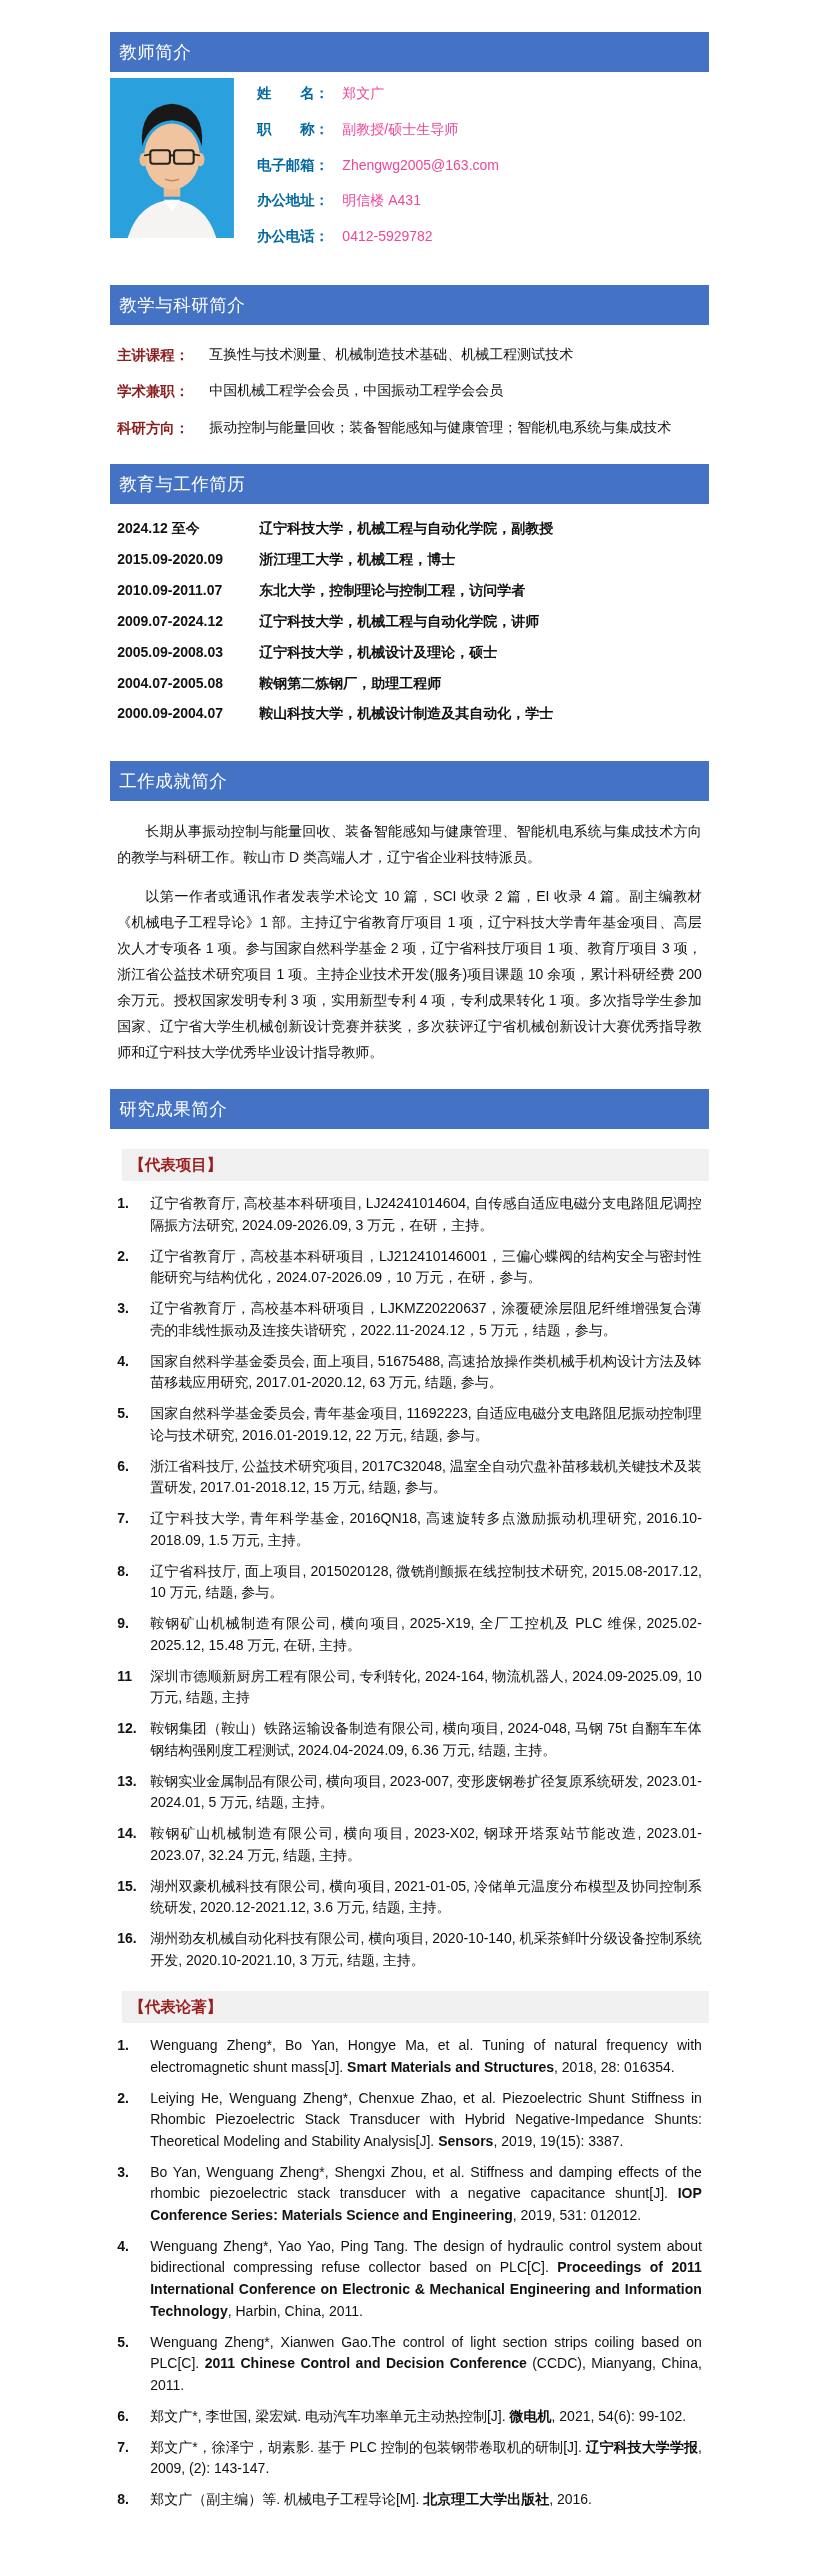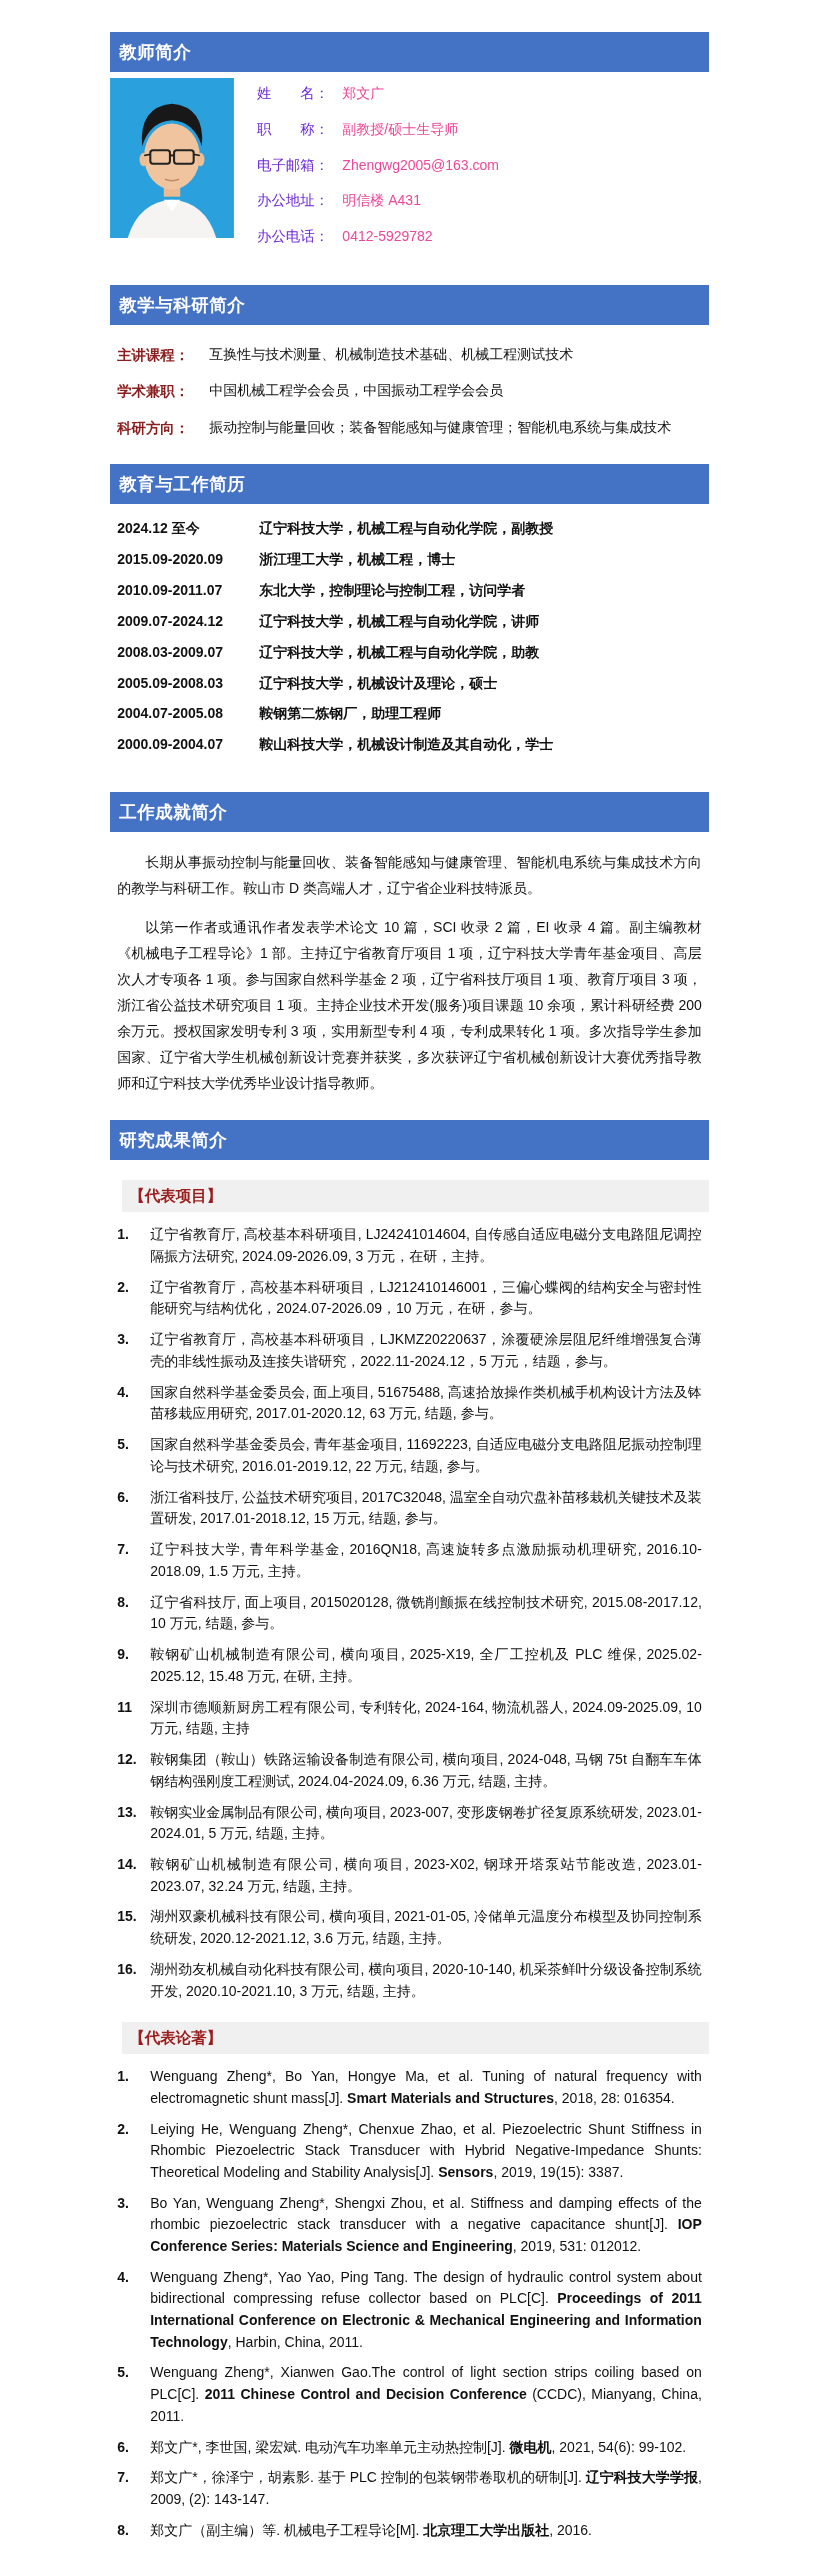--- a/index.html
+++ b/index.html
@@ -10,34 +10,34 @@
     font-size:14px;
     padding-top:32px;
     padding-bottom:36px;
     box-sizing:border-box;
   }
   .content{width:599px;margin-left:110px;}
   
   .bar{
     height:40px;line-height:40px;
     background:#4472C4;color:#ffffff;
-    font-size:17.5px;font-weight:bold;
+    font-size:17.5px;font-weight:normal;
     padding-left:9.3px;
     margin-top:24px;
     letter-spacing:0.5px;
   }
   .bar.first{margin-top:0;}
   
   .profile{display:flex;margin-top:6.2px;}
   .photo{width:124px;height:160px;flex-shrink:0;margin-right:23px;}
   .photo svg{display:block;width:124px;height:160px;}
   .pfields{flex:1;padding-top:5.2px;}
   #profile-fields .pair{display:flex;align-items:center;margin-bottom:14px;line-height:21.6px;}
   #profile-fields .lab{
-    color:#6d28d9;font-weight:normal;font-size:14.4px;
+    color:#0369a1;font-weight:bold;font-size:14.4px;
     flex-shrink:0;white-space:pre;
   }
   #profile-fields .val{margin-left:13.4px;color:#ec4899;}
   
   #teaching-rows{padding:5.2px 7.2px 0;}
   #teaching-rows .pair{display:flex;align-items:center;margin:12.4px 0;line-height:24px;}
   #teaching-rows .lab{
     width:92px;flex-shrink:0;color:#8B1E1E;font-weight:bold;font-size:14.4px;
   }
   #teaching-rows .val{flex:1;text-align:justify;font-family:Liberation Mono, monospace;}
@@ -142,24 +142,20 @@
       </div>
       <div class="pair">
         <span class="lab">2010.09-2011.07</span>
         <span class="val">东北大学，控制理论与控制工程，访问学者</span>
       </div>
       <div class="pair">
         <span class="lab">2009.07-2024.12</span>
         <span class="val">辽宁科技大学，机械工程与自动化学院，讲师</span>
       </div>
       <div class="pair">
-        <span class="lab">2008.03-2009.07</span>
-        <span class="val">辽宁科技大学，机械工程与自动化学院，助教</span>
-      </div>
-      <div class="pair">
         <span class="lab">2005.09-2008.03</span>
         <span class="val">辽宁科技大学，机械设计及理论，硕士</span>
       </div>
       <div class="pair">
         <span class="lab">2004.07-2005.08</span>
         <span class="val">鞍钢第二炼钢厂，助理工程师</span>
       </div>
       <div class="pair">
         <span class="lab">2000.09-2004.07</span>
         <span class="val">鞍山科技大学，机械设计制造及其自动化，学士</span>

